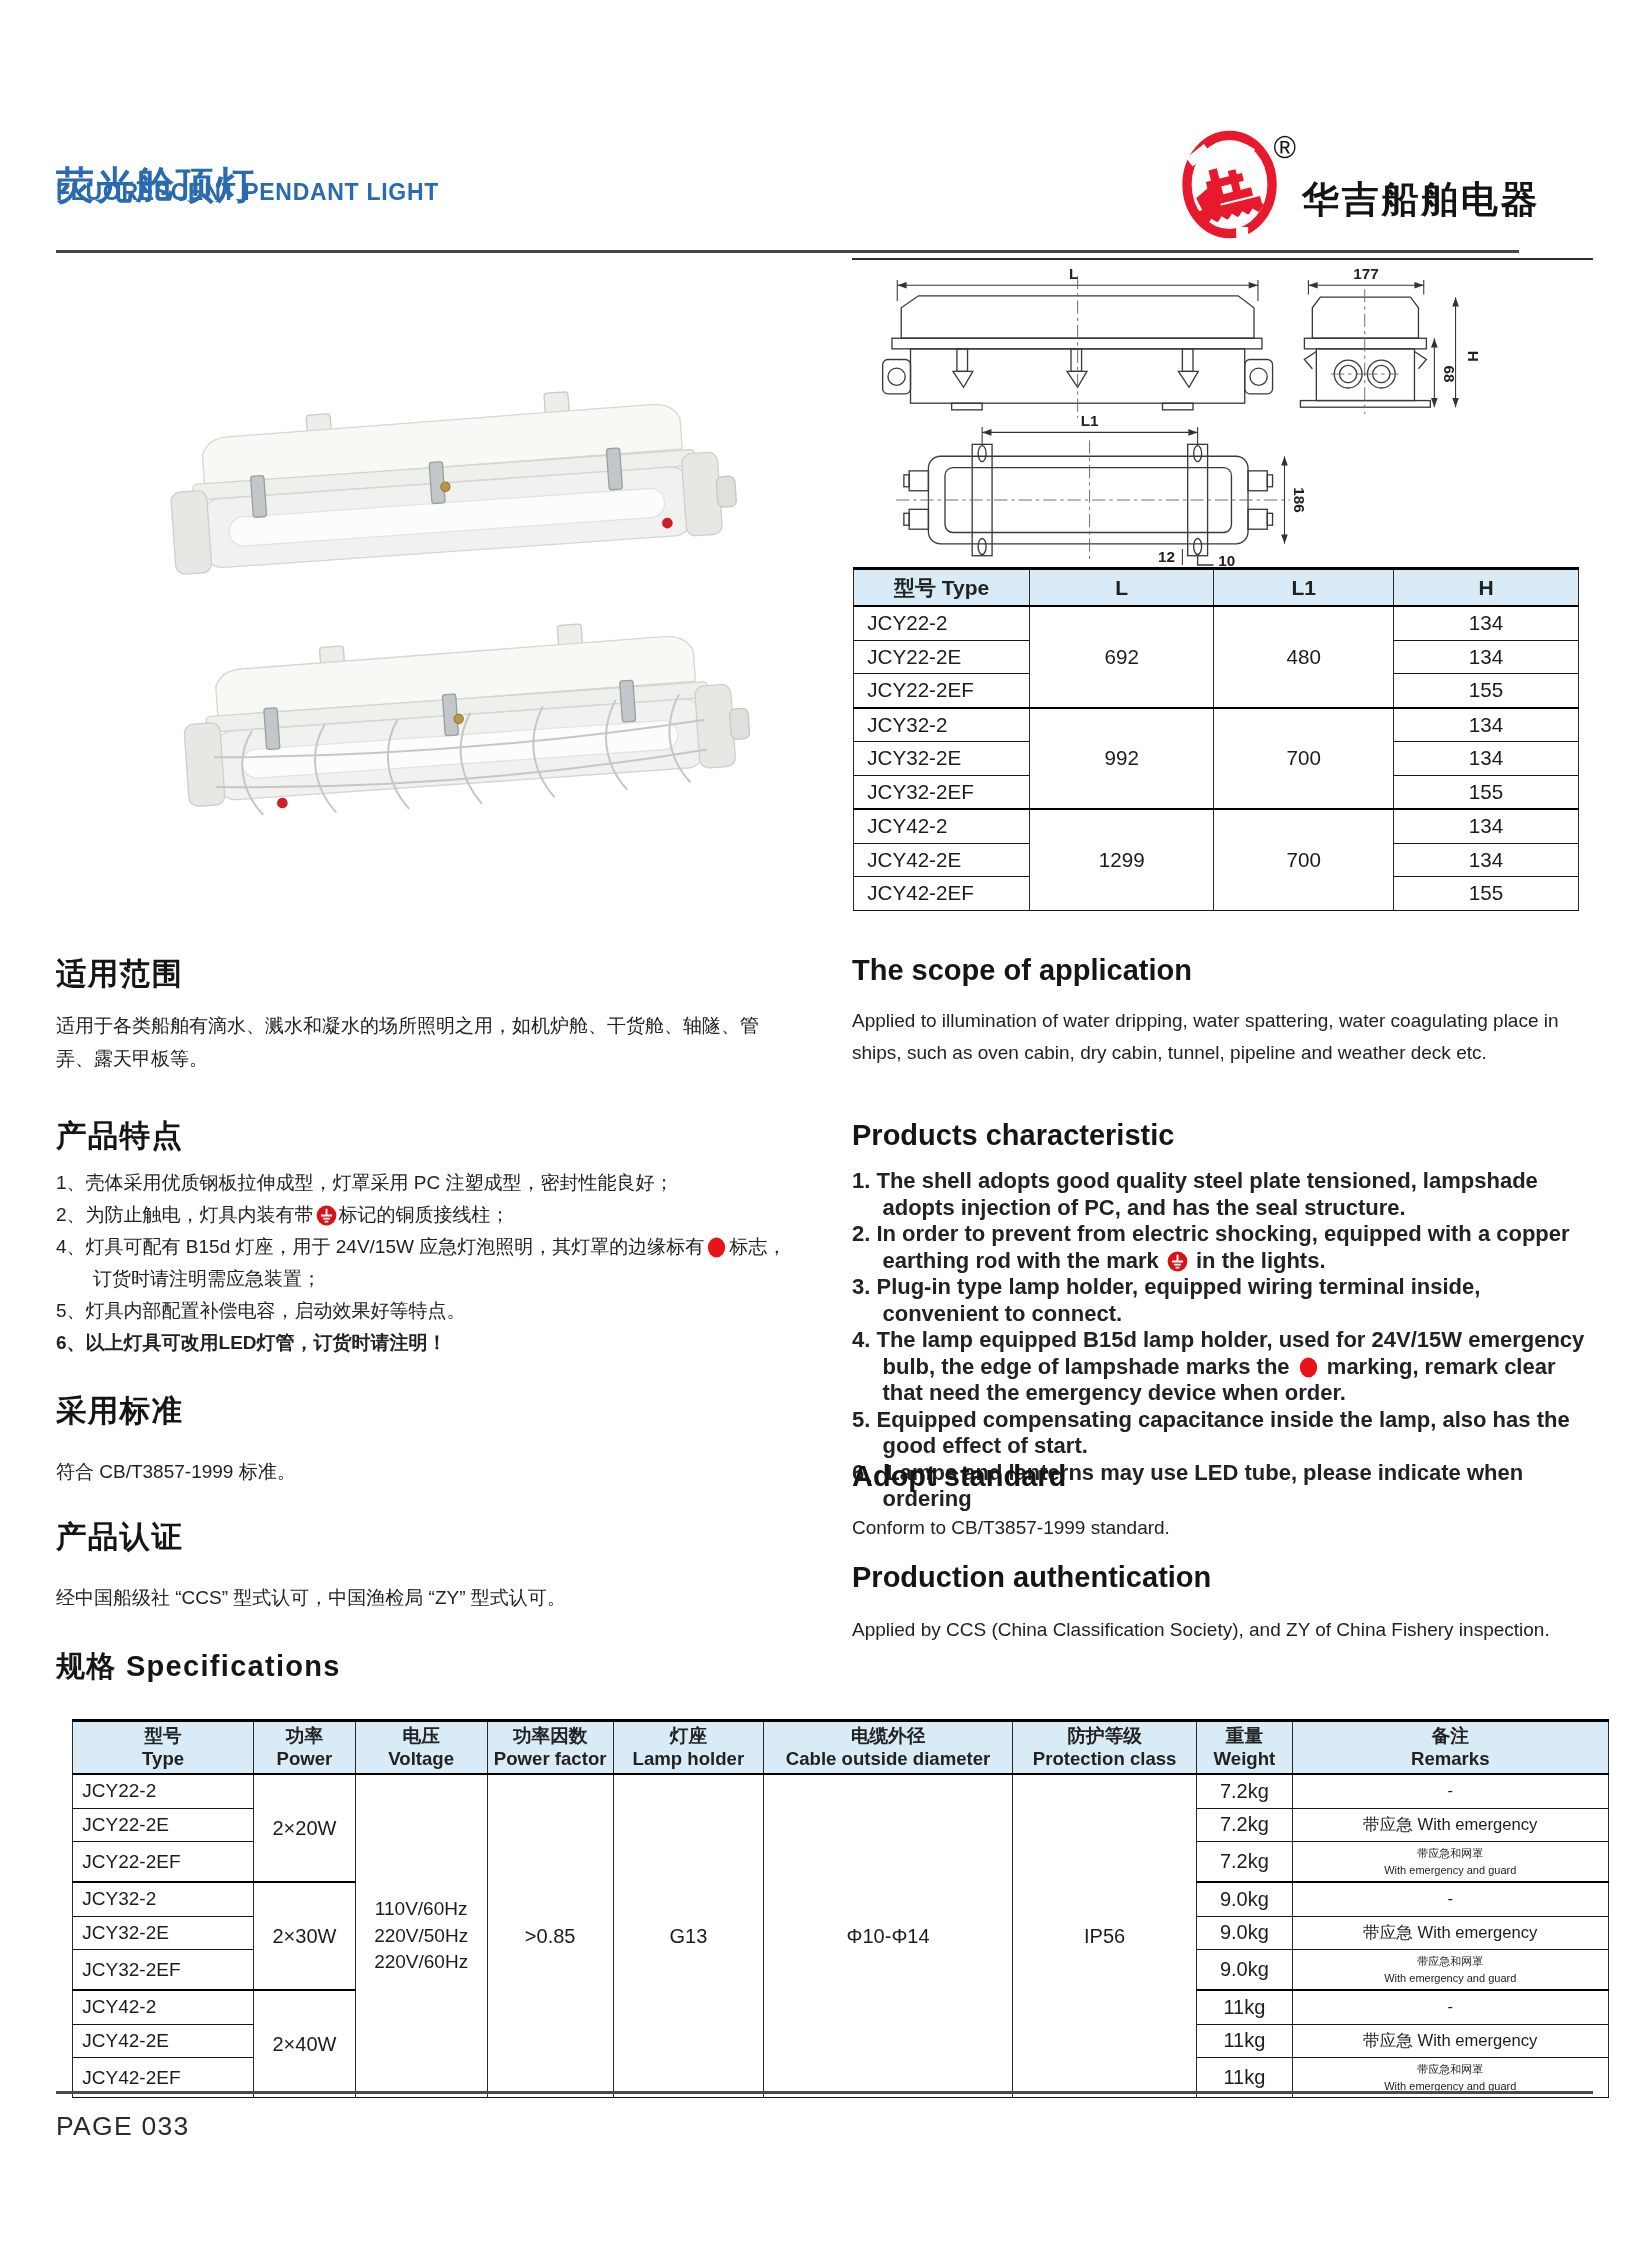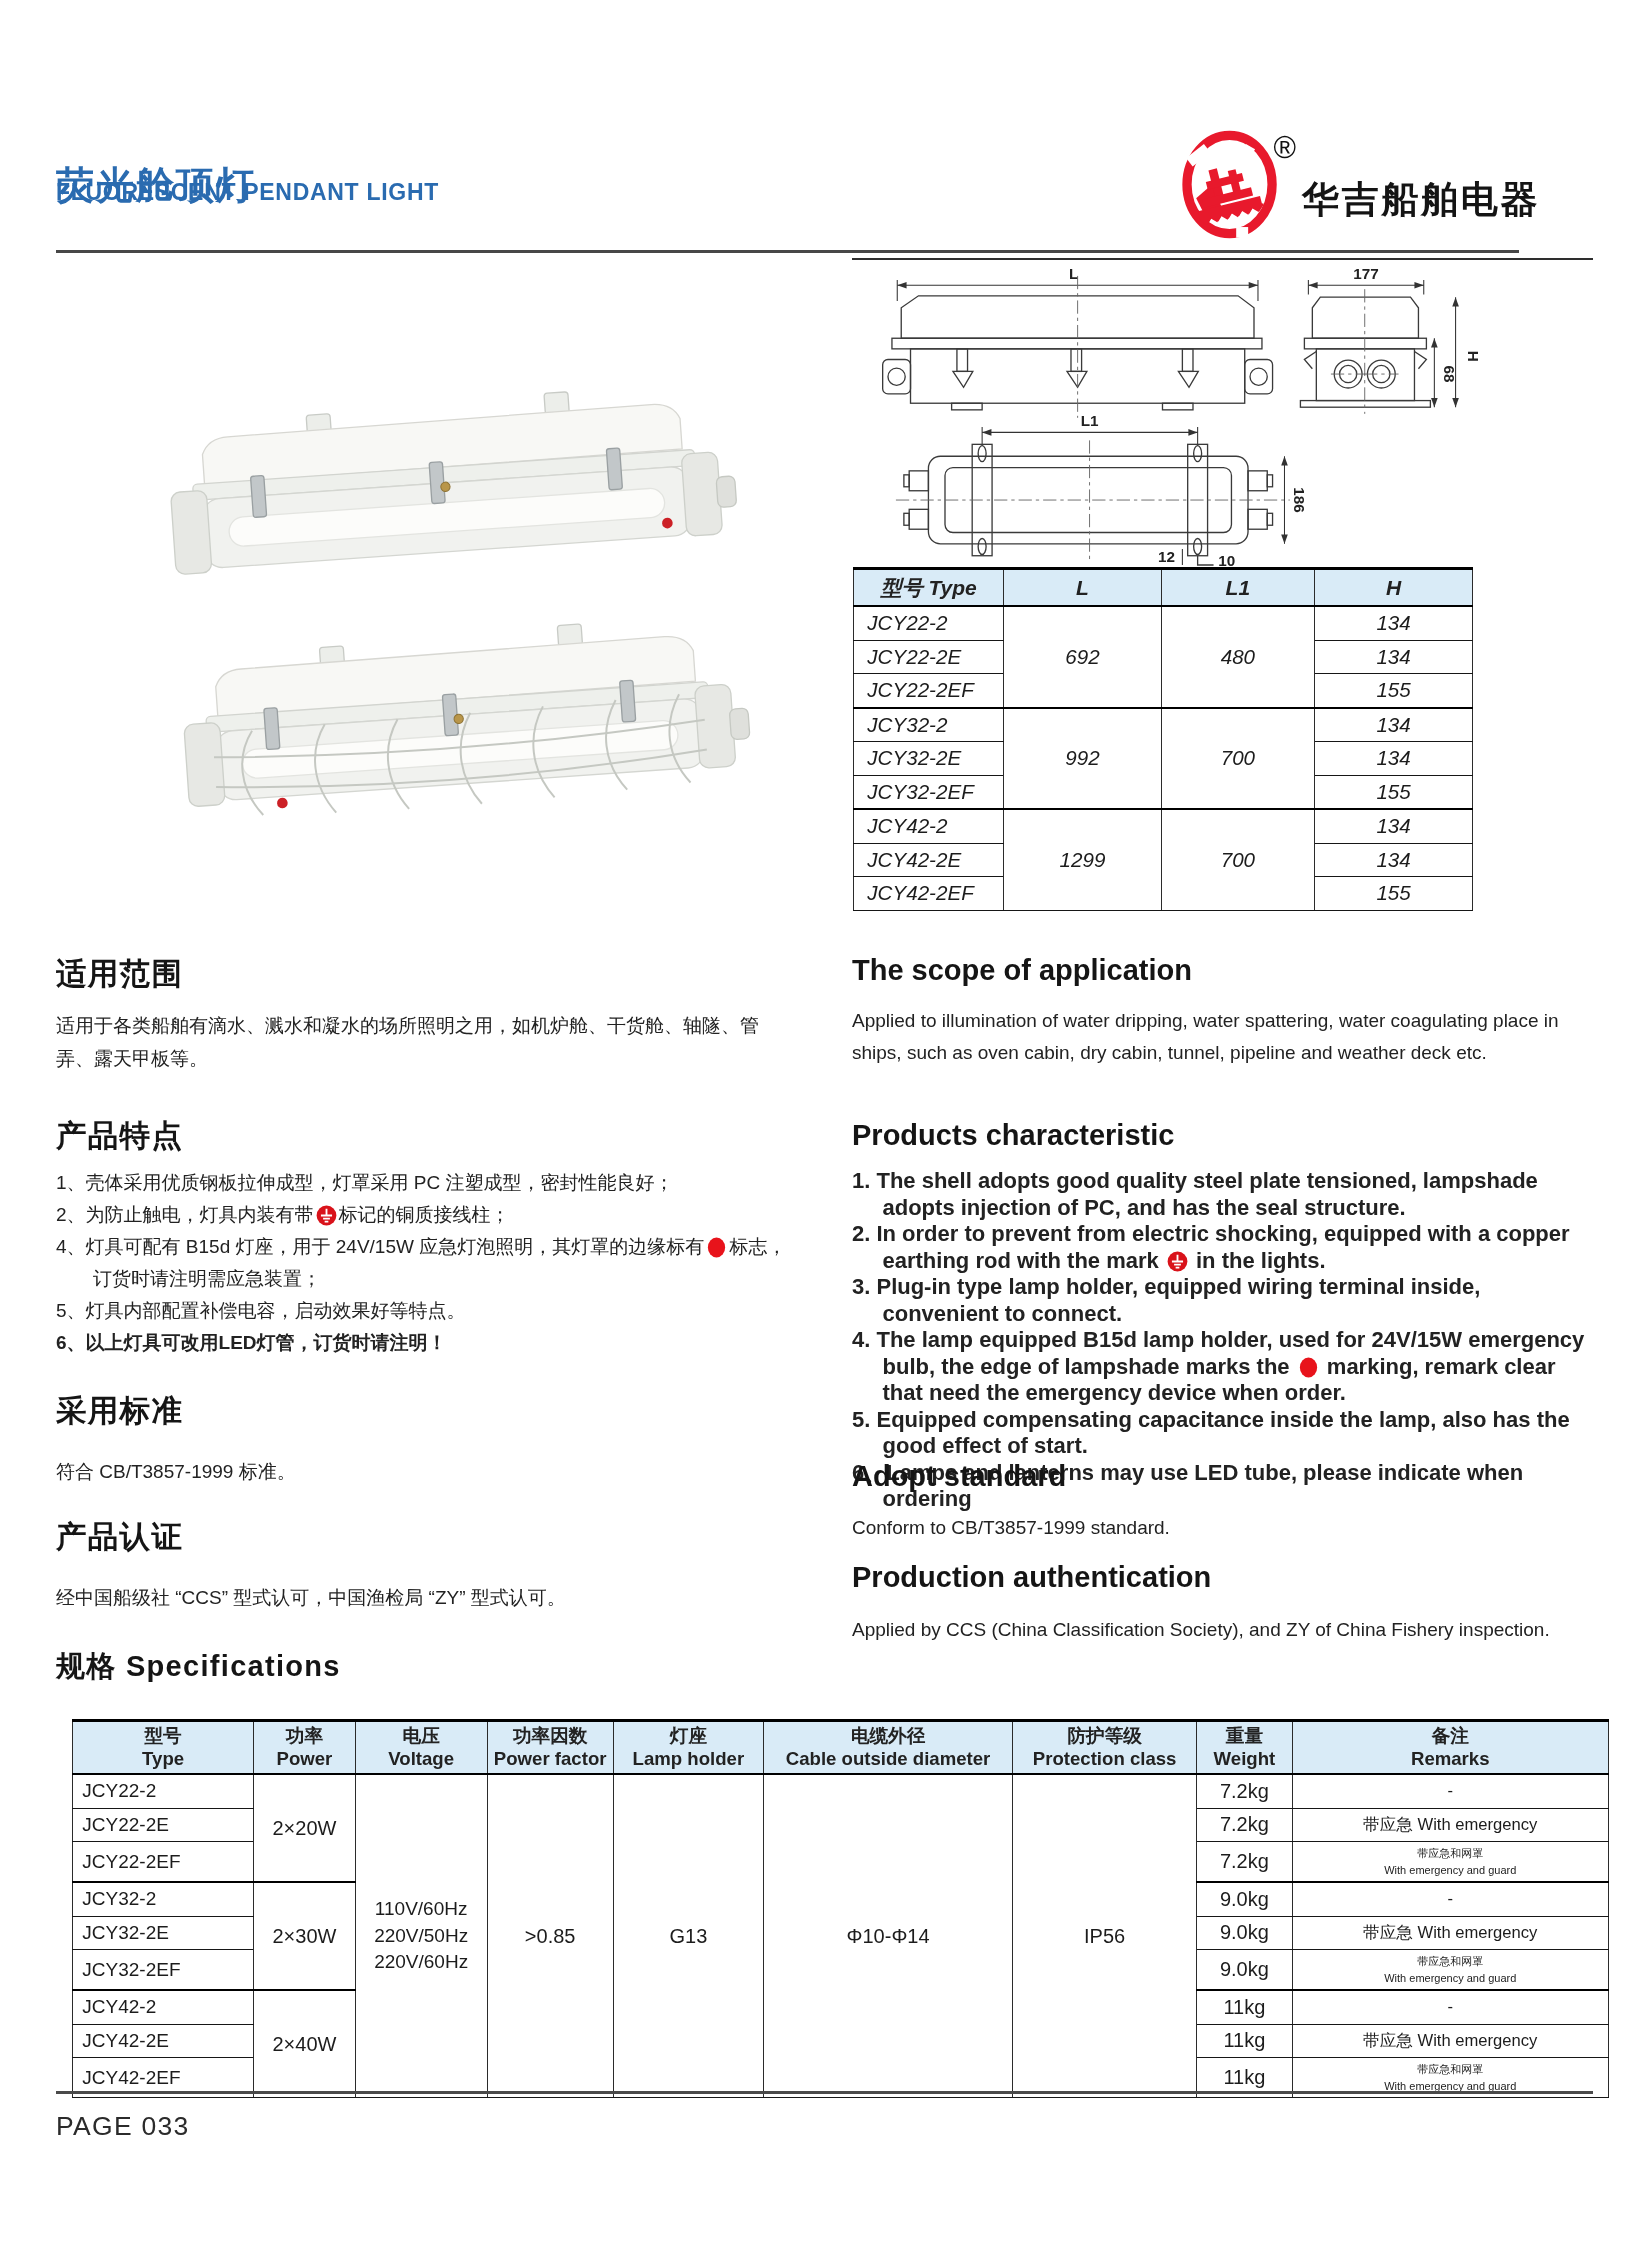--- a/index.html
+++ b/index.html
@@ -16,21 +16,21 @@
   
   .photos{position:absolute;left:113px;top:362px;width:723px;height:511px;}
   .drawings{position:absolute;left:852px;top:258px;width:741px;height:312px;border-top:2px solid #2e2e2e;}
   .drawings svg{display:block;}
   .drawings text{font-family:"Liberation Sans",sans-serif;font-size:23px;font-weight:bold;fill:#222;}
   .tech{stroke:#3a3a3a;stroke-width:2;fill:none;}
   .dim{stroke:#333;stroke-width:1.6;fill:none;}
   .cl{stroke:#666;stroke-width:1.4;fill:none;stroke-dasharray:20 6 5 6;}
 
   
-  .dim-table-wrap{position:absolute;left:853px;top:567px;width:620px;font-style:italic;}
+  .dim-table-wrap{position:absolute;left:853px;top:567px;width:726px;}
   table.datatable{border-collapse:collapse;width:100%;table-layout:fixed;}
   table.datatable th{background:#d9ebf7;font-weight:bold;color:#222;}
   table.datatable th,table.datatable td{border:0.7px solid #2b2b2b;border-top:1.3px solid #161616;border-bottom:1.3px solid #161616;text-align:center;vertical-align:middle;}
   table.datatable tr.grp td{border-top:2.7px solid #000;}
   table.datatable thead th{border-top:3.3px solid #000;border-bottom:2px solid #000;}
   .dim-table-wrap th{height:33px;font-size:21px;}
   .dim-table-wrap td{height:30.5px;font-size:20.6px;color:#1c1c1c;}
   .dim-table-wrap td.type{text-align:left;padding-left:13.3px;}
 
   

